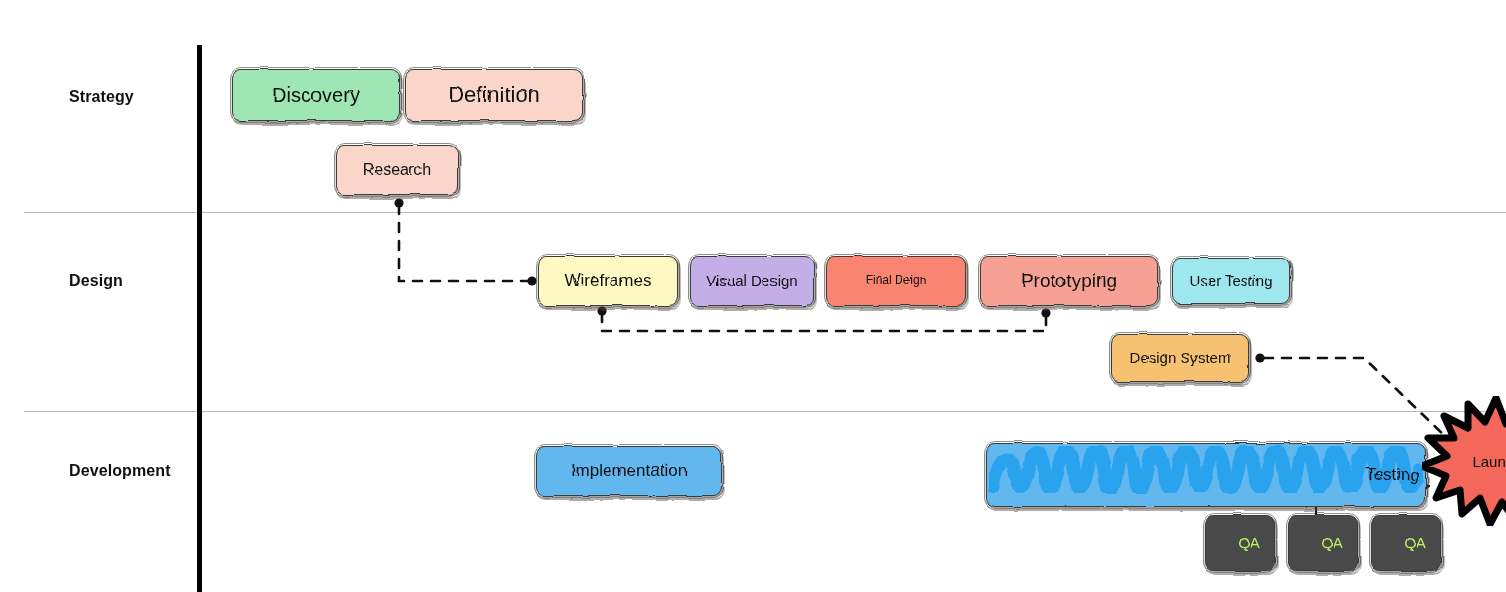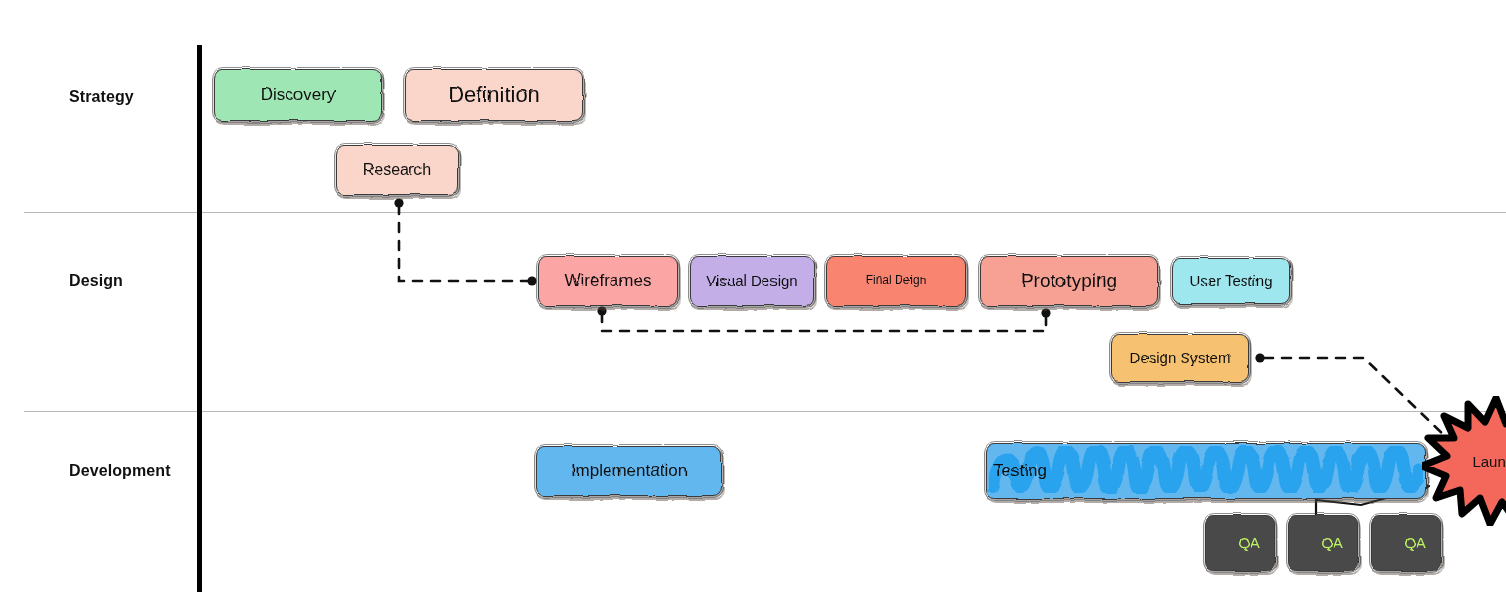--- a/index.html
+++ b/index.html
@@ -162,33 +162,33 @@
         <circle cx="1236" cy="358" r="4.6" fill="#111111" stroke="none"></circle>
       </g>
 
       <g>
         <path d="M1292,516 L1292,500 L1337,505 L1402,487" stroke-width="2.2"></path>
         <path d="M1392,481 L1405,486 L1393,494" stroke-width="2.2" stroke-linejoin="round"></path>
       </g>
     </g>
   </svg>
 
-  <div class="node" style="left:190px; top:69px; width:168px; height:52px; background:#9ee6b4; font-size:17px;">
+  <div class="node" style="left:208px; top:69px; width:168px; height:52px; background:#9ee6b4; font-size:20px;">
     <span class="cap">Discovery</span>
   </div>
 
   <div class="node" style="left:381px; top:69px; width:178px; height:52px; background:#fad5ca; font-size:22px;">
     <span class="cap">Definition</span>
   </div>
 
   <div class="node" style="left:312px; top:145px; width:122px; height:50px; background:#fad5ca; font-size:16px;">
     <span class="cap">Research</span>
   </div>
 
-  <div class="node" style="left:514px; top:256px; width:140px; height:50px; background:#fca5a5; font-size:17px;">
+  <div class="node" style="left:514px; top:256px; width:140px; height:50px; background:#fef9c3; font-size:17px;">
     <span class="cap">Wireframes</span>
   </div>
 
   <div class="node" style="left:666px; top:256px; width:124px; height:50px; background:#c3aee8; font-size:15px;">
     <span class="cap">Visual Design</span>
   </div>
 
   <div class="node" style="left:802px; top:256px; width:140px; height:50px; background:#f98570; font-size:12px;">
     <span class="cap">Final Deign</span>
   </div>
@@ -202,21 +202,21 @@
   </div>
 
   <div class="node" style="left:1087px; top:334px; width:138px; height:48px; background:#f6c271; font-size:15px;">
     <span class="cap">Design System</span>
   </div>
 
   <div class="node" style="left:512px; top:446px; width:186px; height:50px; background:#62b7ef; font-size:17px;">
     <span class="cap">Implementation</span>
   </div>
 
-  <div class="node" style="left:962px; top:443px; width:440px; height:56px; background:#62b7ef; font-size:17px; justify-content:flex-start; ">
+  <div class="node" style="left:962px; top:443px; width:440px; height:64px; background:#62b7ef; font-size:17px; justify-content:flex-end; ">
     <div class="scribble">
       <svg width="436" height="52" viewBox="0 0 436 52" aria-hidden="true">
         <path d="M4,40 C10,8 22,6 26,26 C30,46 34,48 40,20 C46,-2 54,4 56,30 C58,50 66,46 70,18
                  C74,-4 84,2 86,30 C88,50 96,46 100,16 C104,-4 114,4 116,30 C118,50 126,46 130,18
                  C134,-6 144,2 146,30 C148,50 156,46 160,16 C164,-4 174,4 176,30 C178,50 186,46 190,18
                  C194,-4 204,2 206,30 C208,50 216,46 220,16 C224,-4 234,4 236,30 C238,50 246,46 250,18
                  C254,-4 264,2 266,30 C268,50 276,46 280,16 C284,-4 294,4 296,30 C298,50 306,46 310,18
                  C314,-4 324,2 326,30 C328,50 336,46 340,16 C344,-4 354,4 356,30 C358,50 366,46 370,18
                  C374,-4 384,2 386,30 C388,50 396,46 400,16 C404,-4 414,4 416,30 C418,48 426,44 430,24" fill="none" stroke="#2aa3ee" stroke-width="13" stroke-linecap="round" stroke-linejoin="round" filter="url(#roughHard)"></path>
       </svg>

